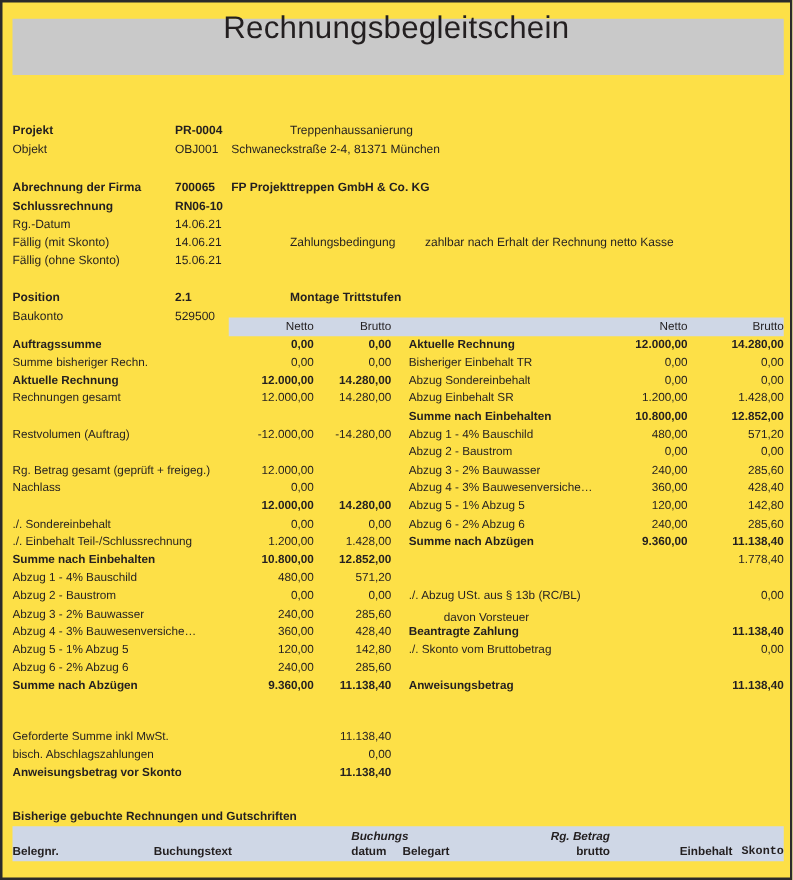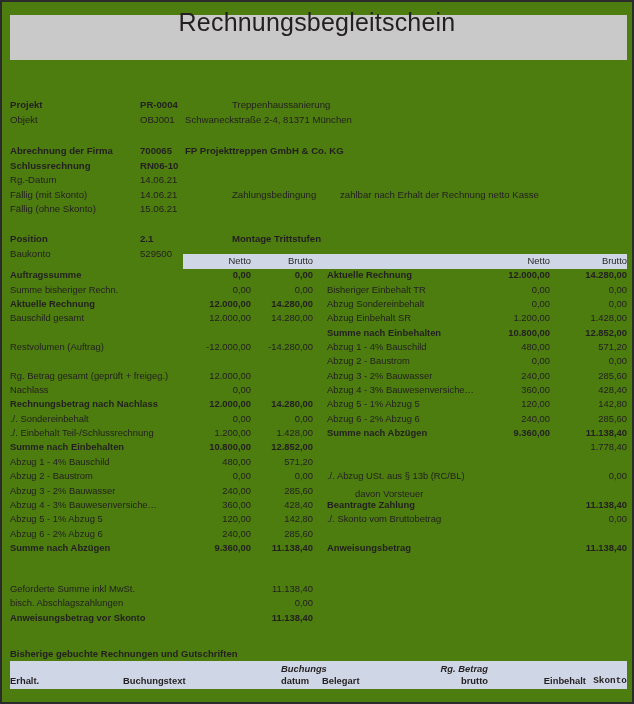--- a/index.html
+++ b/index.html
@@ -9,21 +9,21 @@
   }
   body {
     font-family: "Liberation Sans", sans-serif;
     color: #231f20;
   }
   .page {
     position: relative;
     width: 634px;
     height: 704px;
     box-sizing: border-box;
-    background: #4d7c0f;
+    background: #fde047;
     border: 2px solid #2b2b2b;
     overflow: hidden;
   }
   .inner {
     position: absolute;
     left: 0; top: 0;
     width: 630px;
     height: 700px;
   }
 
@@ -256,21 +256,21 @@
             <span class="lbl">Summe bisheriger Rechn.</span>
             <span class="num c-net">0,00</span>
             <span class="num c-gro">0,00</span>
           </div>
           <div class="row">
             <span class="lbl b">Aktuelle Rechnung</span>
             <span class="num c-net b">12.000,00</span>
             <span class="num c-gro b">14.280,00</span>
           </div>
           <div class="row">
-            <span class="lbl">Bauschild gesamt</span>
+            <span class="lbl">Rechnungen gesamt</span>
             <span class="num c-net">12.000,00</span>
             <span class="num c-gro">14.280,00</span>
           </div>
           <div class="row">
             <span class="lbl"></span>
             <span class="num c-net"></span>
             <span class="num c-gro"></span>
           </div>
           <div class="row">
             <span class="lbl">Restvolumen (Auftrag)</span>
@@ -286,21 +286,20 @@
             <span class="lbl">Rg. Betrag gesamt (geprüft + freigeg.)</span>
             <span class="num c-net">12.000,00</span>
             <span class="num c-gro"></span>
           </div>
           <div class="row">
             <span class="lbl">Nachlass</span>
             <span class="num c-net">0,00</span>
             <span class="num c-gro"></span>
           </div>
           <div class="row">
-            <span class="lbl b">Rechnungsbetrag nach Nachlass</span>
             <span class="num c-net b">12.000,00</span>
             <span class="num c-gro b">14.280,00</span>
           </div>
           <div class="row">
             <span class="lbl">./. Sondereinbehalt</span>
             <span class="num c-net">0,00</span>
             <span class="num c-gro">0,00</span>
           </div>
           <div class="row">
             <span class="lbl">./. Einbehalt Teil-/Schlussrechnung</span>
@@ -472,21 +471,21 @@
           <div class="row">
             <span class="lbl b">Anweisungsbetrag vor Skonto</span>
             <span class="num c-gro b">11.138,40</span>
           </div>
         </div>
     </div>
 
     <div class="foot-title">Bisherige gebuchte Rechnungen und Gutschriften</div>
     <div class="foot-band"></div>
     <div class="foot-hdr">
-      <span class="fh fh-bot" style="left:0px;">Erhalt.</span>
+      <span class="fh fh-bot" style="left:0px;">Belegnr.</span>
       <span class="fh fh-bot" style="left:113px;">Buchungstext</span>
       <span class="fh fh-top" style="left:271px;">Buchungs</span>
       <span class="fh fh-bot" style="left:271px;">datum</span>
       <span class="fh fh-bot" style="left:312px;">Belegart</span>
       <span class="fh fh-top" style="left:0px; width:478px; text-align:right;">Rg. Betrag</span>
       <span class="fh fh-bot" style="left:0px; width:478px; text-align:right;">brutto</span>
       <span class="fh fh-bot" style="left:0px; width:576px; text-align:right;">Einbehalt</span>
       <span class="fh fh-bot" style="left:0px; width:617px; text-align:right;font-family:Liberation Mono, monospace;">Skonto</span>
     </div>
 

